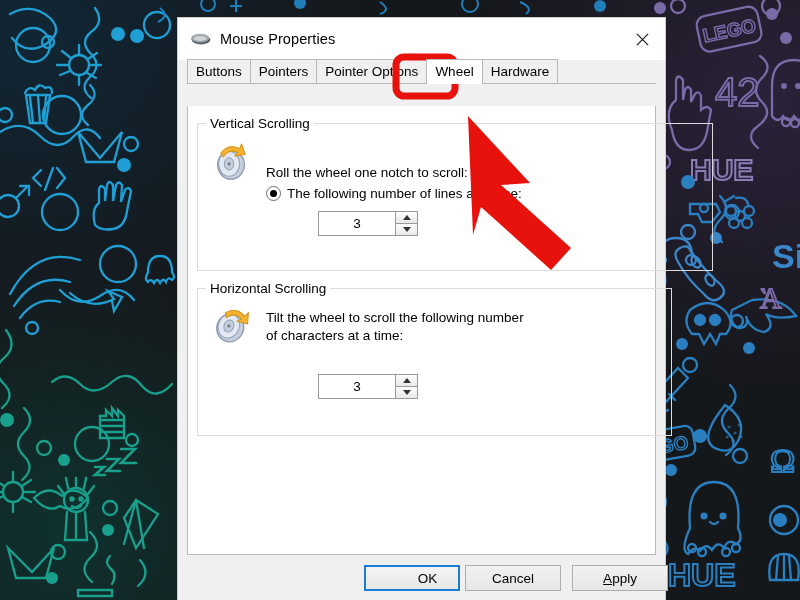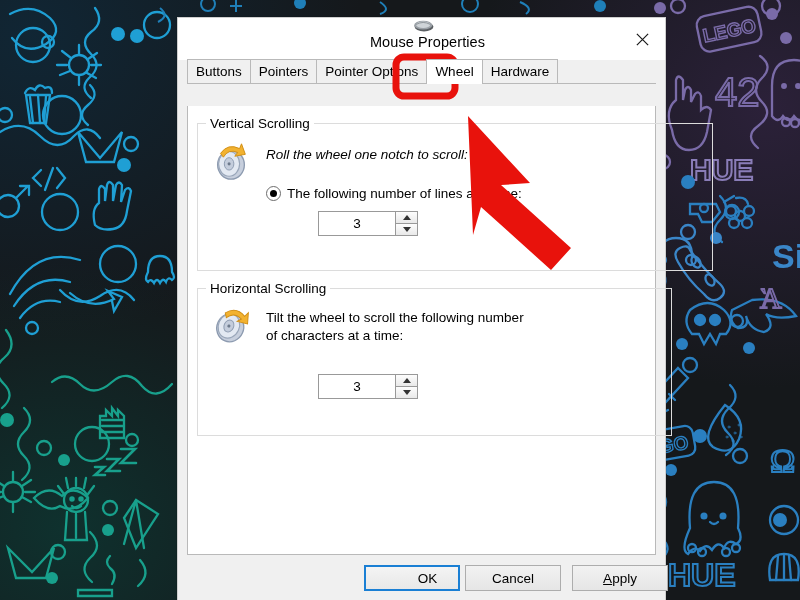--- a/index.html
+++ b/index.html
@@ -44,21 +44,20 @@
     box-sizing: border-box;
   }
 
   #titlebar {
     position: relative;
     height: 42px;
     background: #ffffff;
     display: flex;
     align-items: center;
     padding-left: 12px;
-    flex-direction: column;
   }
   #title-icon { width: 22px; height: 16px; margin-right: 8px; flex: none; }
   #title-text {
     font-size: 14.5px;
     color: #000000;
     letter-spacing: .1px;
   }
   #close-btn {
     position: absolute;
     right: 0; top: 0;
@@ -563,21 +562,21 @@
         <div class="gb-title">Vertical Scrolling</div>
 
         <svg class="wheel-icon" style="left:12px; top:16px;" viewBox="0 0 44 44">
           <ellipse cx="22" cy="26" rx="14" ry="15" fill="#c7cfdd" stroke="#8d9bb0" stroke-width="1.4"></ellipse>
           <ellipse cx="20" cy="25" rx="11" ry="13" fill="#e3e9f2" stroke="#9aa7ba" stroke-width="1.2"></ellipse>
           <ellipse cx="20" cy="25" rx="5" ry="6.5" fill="#c4cddc" stroke="#8d9bb0" stroke-width="1"></ellipse>
           <circle cx="20" cy="25" r="1.6" fill="#6d7a8c"></circle>
           <path d="M11 14 q8 -11 20 -5 l2 -5 l4 11 l-11 2 l3 -4 q-10 -4 -15 5z" fill="#f2b230" stroke="#d18e13" stroke-width="1"></path>
         </svg>
 
-        <div class="gb-text" style="left:68px; top:22px;font-style:italic;">Roll the wheel one notch to scroll:</div>
+        <div class="gb-text" style="left:68px; top:40px;">Roll the wheel one notch to scroll:</div>
 
         <div class="radio-row" style="left:68px; top:62px;">
           <span class="radio checked"></span>
           <span class="radio-label">The following number of lines at a time:</span>
         </div>
 
         <div class="spinner" style="left:120px; top:87px;">
           <div class="spin-field">3</div>
           <div class="spin-btns">
             <div class="spin-btn up">

